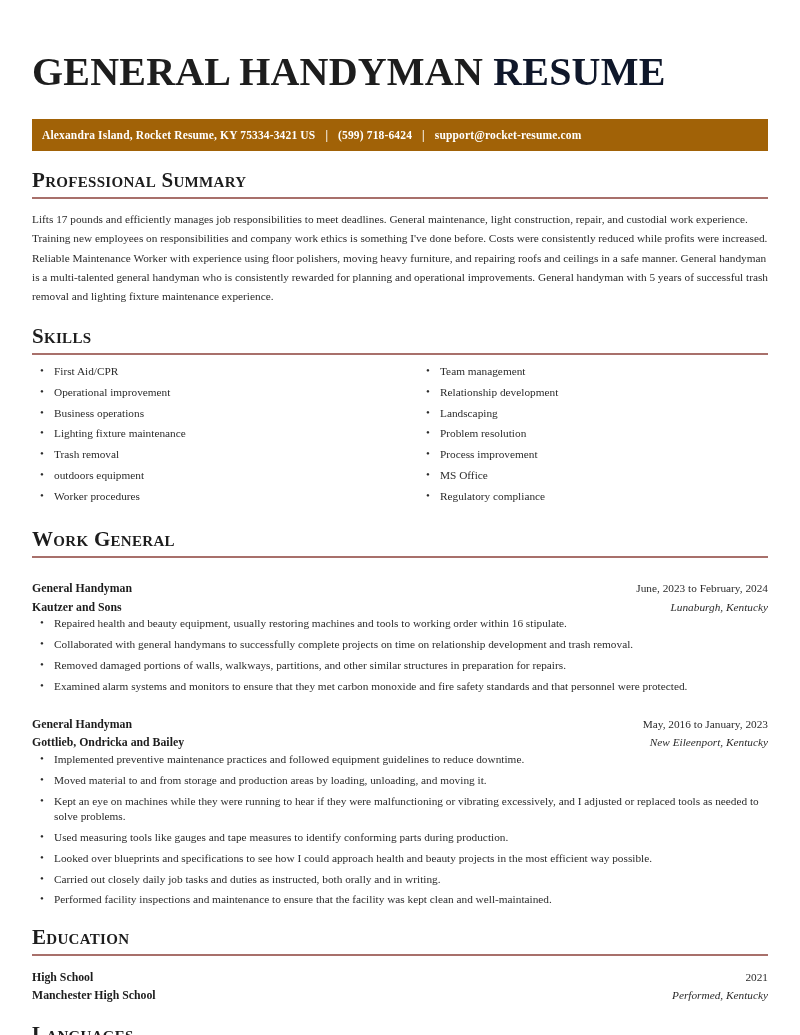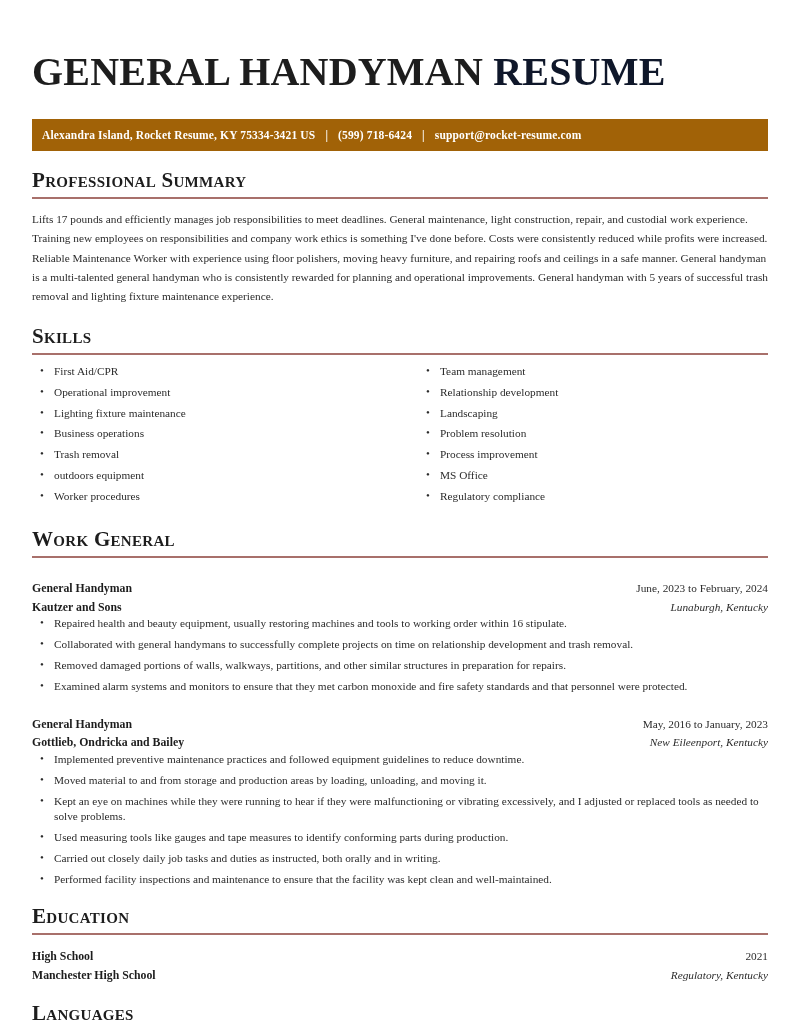--- a/index.html
+++ b/index.html
@@ -189,22 +189,22 @@
   </div>
 
   <div class="section">
     <div class="section-title">Skills</div>
     <hr class="rule">
     <div class="skills-wrap">
       <div class="skills-col">
         <ul class="bullets">
           <li>First Aid/CPR</li>
           <li>Operational improvement</li>
+          <li>Business operations</li>
           <li>Lighting fixture maintenance</li>
-          <li>Business operations</li>
           <li>Trash removal</li>
           <li>outdoors equipment</li>
           <li>Worker procedures</li>
         </ul>
       </div>
       <div class="skills-col">
         <ul class="bullets">
           <li>Team management</li>
           <li>Relationship development</li>
           <li>Landscaping</li>
@@ -245,37 +245,38 @@
       </div>
       <div class="job-row">
         <span class="job-company">Gottlieb, Ondricka and Bailey</span>
         <span class="job-location">New Eileenport, Kentucky</span>
       </div>
       <ul class="bullets job-bullets">
         <li>Implemented preventive maintenance practices and followed equipment guidelines to reduce downtime.</li>
         <li>Moved material to and from storage and production areas by loading, unloading, and moving it.</li>
         <li>Kept an eye on machines while they were running to hear if they were malfunctioning or vibrating excessively, and I adjusted or replaced tools as needed to solve problems.</li>
         <li>Used measuring tools like gauges and tape measures to identify conforming parts during production.</li>
+        <li>Looked over blueprints and specifications to see how I could approach health and beauty projects in the most efficient way possible.</li>
         <li>Carried out closely daily job tasks and duties as instructed, both orally and in writing.</li>
         <li>Performed facility inspections and maintenance to ensure that the facility was kept clean and well-maintained.</li>
       </ul>
     </div>
   </div>
 
   <div class="section">
     <div class="section-title">Education</div>
     <hr class="rule">
     <div class="edu">
       <div class="job-row">
         <span class="edu-degree">High School</span>
         <span class="edu-year">2021</span>
       </div>
       <div class="job-row">
         <span class="edu-school">Manchester High School</span>
-        <span class="edu-location">Regulatory, Kentucky</span>
+        <span class="edu-location">Performed, Kentucky</span>
       </div>
     </div>
   </div>
 
   <div class="section">
     <div class="section-title">Languages</div>
 
   </div>
 
 </div>

